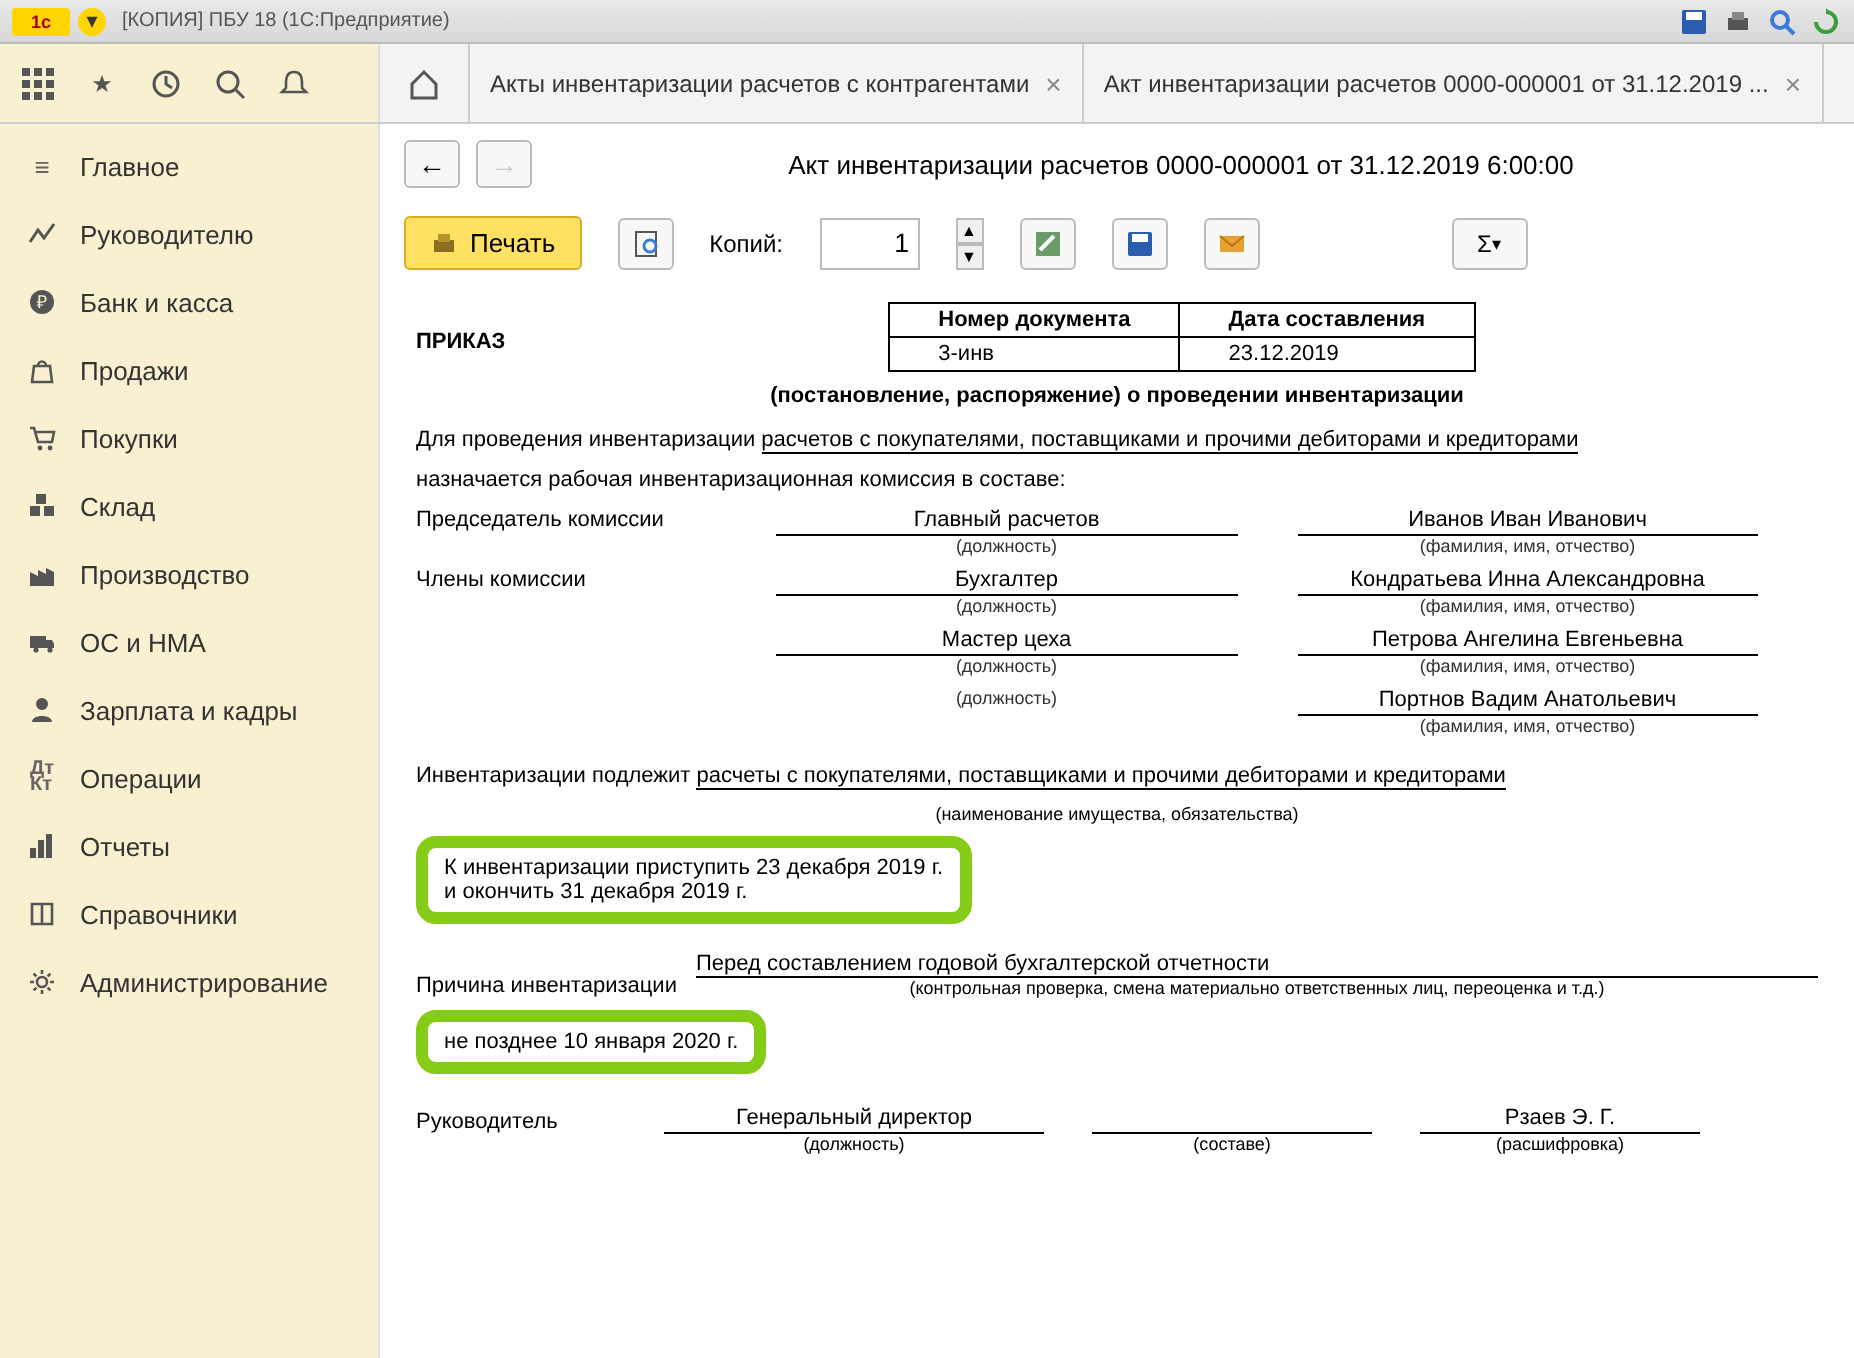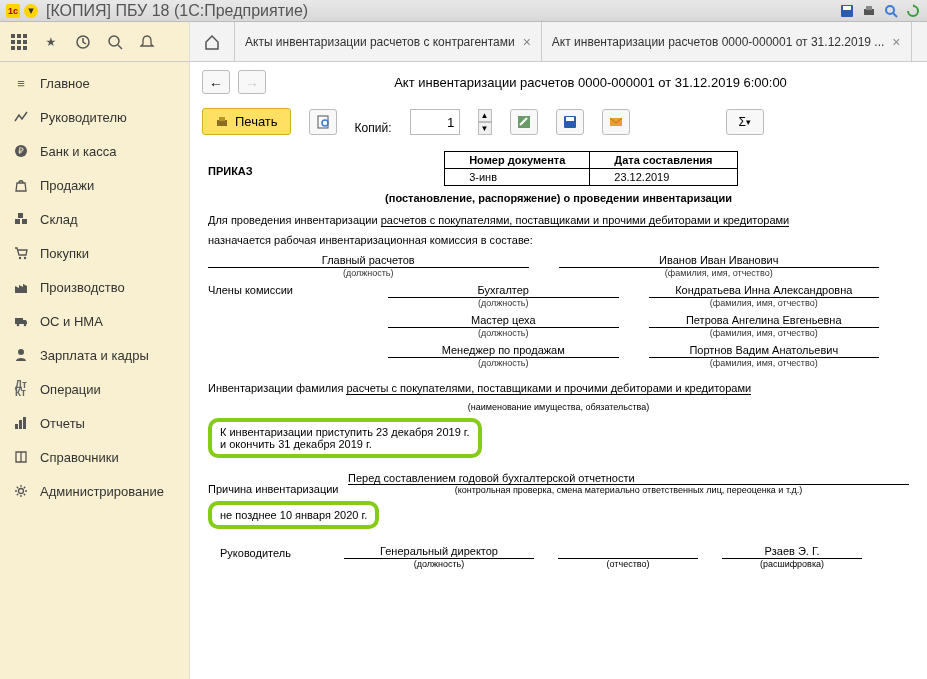--- a/index.html
+++ b/index.html
@@ -1,22 +1,22 @@
 <!DOCTYPE html>
 <html><head>
 <meta charset="utf-8">
 <style>
 * { box-sizing: border-box; margin: 0; padding: 0; }
 body { font-family: Arial, sans-serif; font-size: 12px; background: #fff; width: 927px; height: 679px; overflow: hidden; }
 
 .titlebar { height: 22px; background: linear-gradient(#e8e8e8, #d8d8d8); display: flex; align-items: center; padding: 0 6px; border-bottom: 1px solid #bbb; }
-.titlebar .tb-icon { width: 14px; height: 14px; margin-right: 4px; display: inline-flex; align-items: center; justify-content: center; font-size: 11px; }
+.titlebar .tb-icon { width: 29px; height: 14px; margin-right: 4px; display: inline-flex; align-items: center; justify-content: center; font-size: 11px; }
 .titlebar .tb-1c { background: #ffd400; color: #a00; border-radius: 2px; font-weight: bold; font-size: 9px; padding: 0 2px; }
 .titlebar .tb-arrow { background: #ffd400; color: #333; border-radius: 50%; width: 14px; height: 14px; }
-.titlebar .tb-title { color: #555; font-size: 16px; margin-left: 4px; }
+.titlebar .tb-title { color: #555; font-size: 10px; margin-left: 4px; }
 .titlebar .tb-spacer { flex: 1; }
 .titlebar .tb-btn { width: 16px; height: 16px; margin-left: 6px; cursor: pointer; display: inline-flex; align-items: center; justify-content: center; }
 
 .toolbar { height: 40px; background: #f3f3f3; border-bottom: 1px solid #ccc; display: flex; align-items: stretch; }
 .toolbar .tb-left { width: 190px; display: flex; align-items: center; gap: 14px; padding-left: 10px; border-right: 1px solid #ddd; background: #f8f0d0; }
 .toolbar .tb-left .ticon { width: 18px; height: 18px; cursor: pointer; display: flex; align-items: center; justify-content: center; color: #555; }
 .tabs { flex: 1; display: flex; align-items: stretch; }
 .tab { display: flex; align-items: center; padding: 0 10px; border-right: 1px solid #ccc; background: #f3f3f3; cursor: pointer; font-size: 12px; color: #333; max-width: 380px; }
 .tab.home { padding: 0 14px; }
 .tab .close { margin-left: 8px; color: #888; cursor: pointer; font-size: 14px; }
@@ -27,48 +27,48 @@
 .sidebar .nav-item { display: flex; align-items: center; padding: 8px 12px; cursor: pointer; color: #333; font-size: 13px; }
 .sidebar .nav-icon { width: 18px; height: 18px; margin-right: 10px; display: flex; align-items: center; justify-content: center; color: #666; }
 
 .content { flex: 1; background: #fff; overflow: auto; padding: 8px 12px; }
 .nav-back-fwd { display: flex; align-items: center; gap: 8px; }
 .nav-btn { width: 28px; height: 24px; border: 1px solid #bbb; background: #f8f8f8; cursor: pointer; display: flex; align-items: center; justify-content: center; font-size: 14px; border-radius: 3px; }
 .nav-btn.disabled { color: #ccc; cursor: default; }
 .page-title { font-size: 13px; flex: 1; text-align: center; }
 .header-row { display: flex; align-items: center; margin-bottom: 14px; }
 
-.action-bar { display: flex; align-items: flex-end; gap: 18px; margin-bottom: 14px; }
+.action-bar { display: flex; align-items: center; gap: 18px; margin-bottom: 14px; }
 .print-btn { background: #ffe063; border: 1px solid #d4b020; padding: 5px 12px; font-size: 13px; cursor: pointer; border-radius: 3px; display: flex; align-items: center; gap: 6px; }
 .sq-btn { width: 28px; height: 26px; border: 1px solid #bbb; background: #f8f8f8; cursor: pointer; border-radius: 3px; display: flex; align-items: center; justify-content: center; }
 .copies-label { font-size: 12px; }
 .copies-input { width: 50px; height: 26px; border: 1px solid #bbb; text-align: right; padding-right: 4px; }
 .spinner { display: flex; flex-direction: column; }
 .spinner .sp { width: 14px; height: 13px; border: 1px solid #bbb; background: #f0f0f0; font-size: 8px; display: flex; align-items: center; justify-content: center; cursor: pointer; }
 
 .doc { font-size: 11px; padding: 2px 6px; }
 .info-table { margin: 0 auto 6px; border-collapse: collapse; }
 .info-table td, .info-table th { border: 1px solid #000; padding: 2px 24px; font-size: 11px; text-align: left; }
 .order-title-row { display: flex; align-items: flex-start; justify-content: center; gap: 20px; }
 .order-title { text-align: center; font-weight: bold; font-size: 11px; }
 .sub-title { text-align: center; font-weight: bold; font-size: 11px; margin-bottom: 10px; }
 .line-text { margin: 8px 0; }
 .underline { border-bottom: 1px solid #000; }
 .field-row { display: flex; margin-top: 6px; }
 .field-label { width: 180px; }
 .field-col { flex: 1; text-align: center; margin-right: 30px; }
 .field-col .val { border-bottom: 1px solid #000; padding: 0 6px; min-height: 14px; }
 .field-col .hint { font-size: 9px; color: #333; }
-.callout { border: 4px solid #84cc16; border-radius: 10px; padding: 4px 8px; display: inline-block; margin: 6px 0; }
+.callout { border: 6px solid #84cc16; border-radius: 10px; padding: 4px 8px; display: inline-block; margin: 6px 0; }
 .reason-row { display: flex; margin-top: 8px; align-items: flex-end; }
 .reason-label { width: 140px; }
 .reason-val { flex: 1; }
 .reason-val .v { border-bottom: 1px solid #000; }
 .reason-val .h { font-size: 9px; text-align: center; }
-.sig-row { display: flex; margin-top: 10px; gap: 24px; margin-left: 12px; }
+.sig-row { display: flex; margin-top: 10px; gap: 24px; }
 .sig-col { text-align: center; }
 .sig-col .line { border-bottom: 1px solid #000; min-height: 14px; padding: 0 10px; }
 .sig-col .hint { font-size: 9px; }
 svg { display: block; }
 </style>
 </head>
 <body>
 
 <div class="titlebar">
   <span class="tb-icon tb-1c">1c</span>
@@ -179,36 +179,36 @@
         <span class="nav-icon">
           <svg width="14" height="14">
             <path d="M3 5 L11 5 L12 13 L2 13 Z M5 5 C5 2 9 2 9 5" fill="none" stroke="#555" stroke-width="1.3"></path>
           </svg>
         </span>
         <span>Продажи</span>
       </div>
     <div class="nav-item">
         <span class="nav-icon">
           <svg width="14" height="14">
+            <path d="M1 2 L3 2 L5 9 L12 9 L13 4 L4 4" fill="none" stroke="#555" stroke-width="1.3"></path>
+            <circle cx="6" cy="12" r="1.2" fill="#555"></circle>
+            <circle cx="11" cy="12" r="1.2" fill="#555"></circle>
+          </svg>
+        </span>
+        <span>Покупки</span>
+      </div>
+    <div class="nav-item">
+        <span class="nav-icon">
+          <svg width="14" height="14">
             <rect x="1" y="7" width="5" height="5" fill="#555"></rect>
             <rect x="8" y="7" width="5" height="5" fill="#555"></rect>
             <rect x="4" y="1" width="5" height="5" fill="#555"></rect>
           </svg>
         </span>
         <span>Склад</span>
-      </div>
-    <div class="nav-item">
-        <span class="nav-icon">
-          <svg width="14" height="14">
-            <path d="M1 2 L3 2 L5 9 L12 9 L13 4 L4 4" fill="none" stroke="#555" stroke-width="1.3"></path>
-            <circle cx="6" cy="12" r="1.2" fill="#555"></circle>
-            <circle cx="11" cy="12" r="1.2" fill="#555"></circle>
-          </svg>
-        </span>
-        <span>Покупки</span>
       </div>
     <div class="nav-item">
         <span class="nav-icon">
           <svg width="14" height="14">
             <path d="M1 13 L1 6 L5 8 L5 5 L9 7 L9 4 L13 6 L13 13 Z" fill="#555"></path>
           </svg>
         </span>
         <span>Производство</span>
       </div>
     <div class="nav-item">
@@ -330,20 +330,21 @@
               </tr>
         </tbody>
           </table>
       </div>
       <div class="sub-title">(постановление, распоряжение) о проведении инвентаризации</div>
 
       <div class="line-text"><span>Для проведения инвентаризации </span><span class="underline">расчетов с покупателями, поставщиками и прочими дебиторами и кредиторами</span></div>
       <div class="line-text">назначается рабочая инвентаризационная комиссия в составе:</div>
 
       <div class="field-row">
+        <div class="field-label">Председатель комиссии</div>
         <div class="field-col">
             <div class="val">Главный расчетов</div>
             <div class="hint">(должность)</div>
           </div>
         <div class="field-col">
             <div class="val">Иванов Иван Иванович</div>
             <div class="hint">(фамилия, имя, отчество)</div>
           </div>
       </div>
       <div class="field-row">
@@ -364,30 +365,29 @@
             <div class="hint">(должность)</div>
           </div>
         <div class="field-col">
             <div class="val">Петрова Ангелина Евгеньевна</div>
             <div class="hint">(фамилия, имя, отчество)</div>
           </div>
       </div>
       <div class="field-row">
         <div class="field-label"></div>
         <div class="field-col">
-            <div class="val">Менеджер по продажам</div>
             <div class="hint">(должность)</div>
           </div>
         <div class="field-col">
             <div class="val">Портнов Вадим Анатольевич</div>
             <div class="hint">(фамилия, имя, отчество)</div>
           </div>
       </div>
 
-      <div class="line-text" style="margin-top:14px"><span>Инвентаризации фамилия </span><span class="underline">расчеты с покупателями, поставщиками и прочими дебиторами и кредиторами</span></div>
+      <div class="line-text" style="margin-top:14px"><span>Инвентаризации подлежит </span><span class="underline">расчеты с покупателями, поставщиками и прочими дебиторами и кредиторами</span></div>
       <div style="text-align:center;font-size:9px">(наименование имущества, обязательства)</div>
 
       <div class="callout">
         <div>К инвентаризации приступить 23 декабря 2019 г.</div>
         <div>и окончить 31 декабря 2019 г.</div>
       </div>
 
       <div class="reason-row">
         <div class="reason-label">Причина инвентаризации</div>
         <div class="reason-val">
@@ -400,21 +400,21 @@
       <div class="callout">не позднее 10 января 2020 г.</div>
 
       <div class="sig-row">
         <div style="width:100px;padding-top:2px">Руководитель</div>
         <div class="sig-col" style="width:190px">
             <div class="line">Генеральный директор</div>
             <div class="hint">(должность)</div>
           </div>
         <div class="sig-col" style="width:140px">
             <div class="line">&nbsp;</div>
-            <div class="hint">(отчество)</div>
+            <div class="hint">(составе)</div>
           </div>
         <div class="sig-col" style="width:140px">
             <div class="line">Рзаев Э. Г.</div>
             <div class="hint">(расшифровка)</div>
           </div>
       </div>
     </div>
   </div>
 </div>
 

